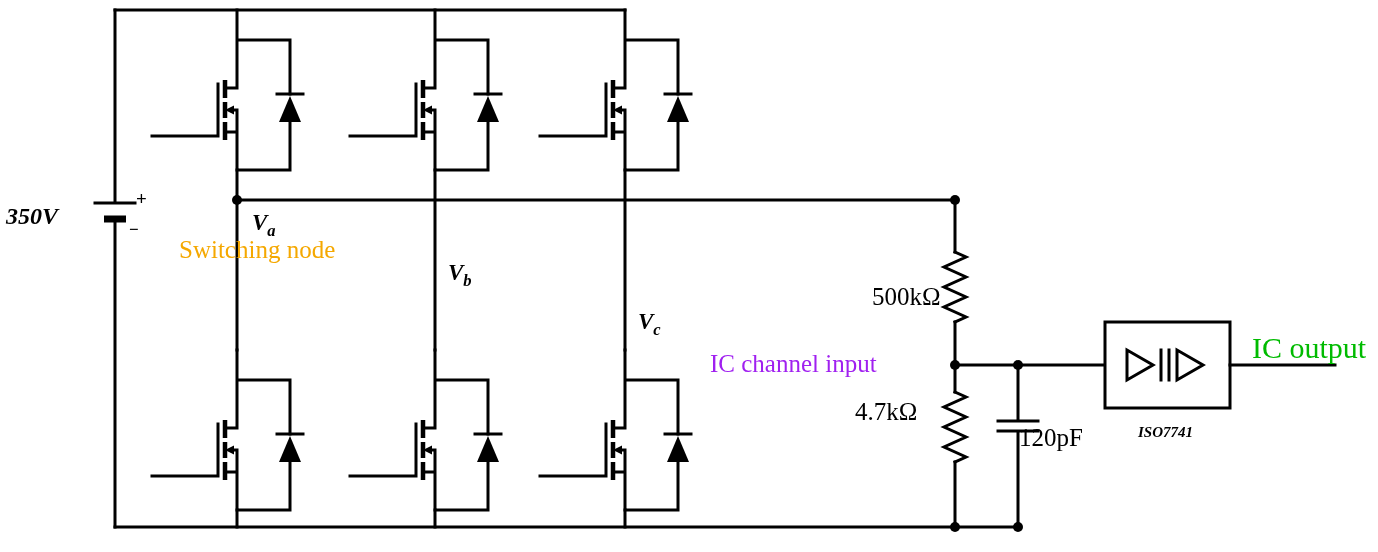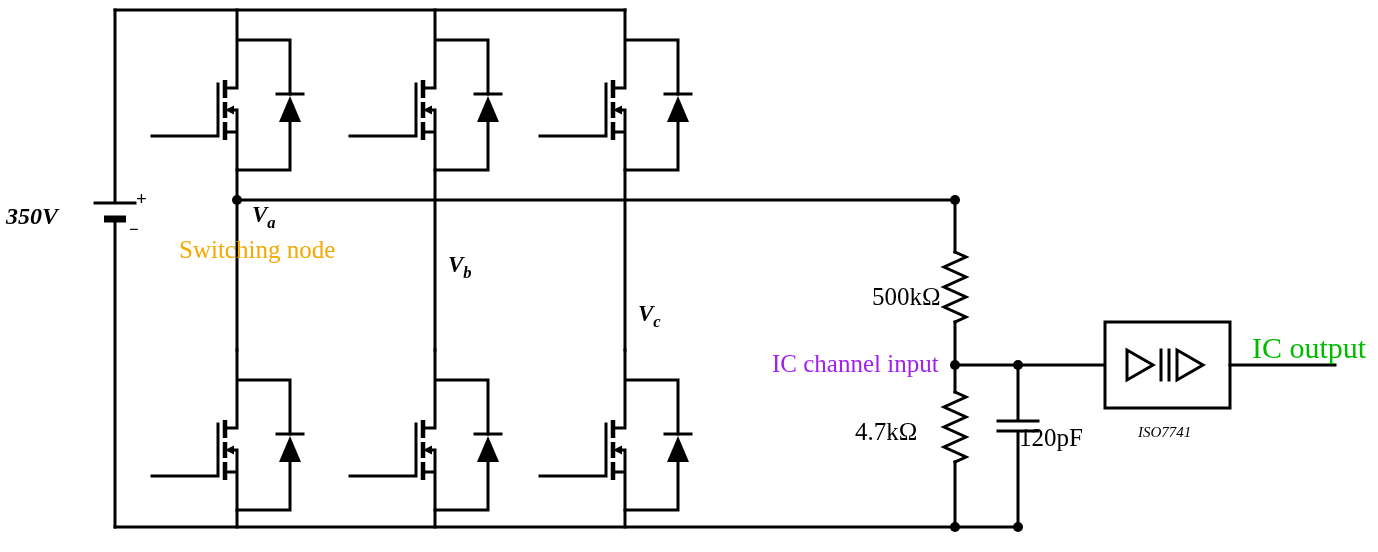--- a/index.html
+++ b/index.html
@@ -16,27 +16,27 @@
   .ch{stroke:#000;stroke-width:4.5;fill:none;}
   .thick{stroke:#000;stroke-width:7;fill:none;}
   .label{
     position:absolute;
     color:#000;
     white-space:nowrap;
     font-family:"Liberation Serif",serif;
     line-height:1.1;
   }
   .lbl-25{font-size:25px;}
-  .node-label{font-size:23px;font-weight:bold;font-style:italic;}
+  .node-label{font-size:23px;font-weight:bold;font-style:italic;margin-top:8px;}
   .node-label sub{font-size:0.72em;}
   .src-label{font-size:24px;font-weight:bold;font-style:italic;}
   .switching{color:#F5A800;font-size:25px;}
   .channel-input{color:#A020F0;font-size:25px;}
   .ic-output{color:#00BB00;font-size:30px;}
-  .ic-part{font-size:15px;font-style:italic;font-weight:normal;}
+  .ic-part{font-size:15px;font-style:italic;font-weight:bold;}
   .sign{font-weight:bold;font-family:"Liberation Serif",serif;}
   .plus{font-size:19px;}
   .minus{font-size:17px;}
 </style>
 </head>
 <body>
 
 <div id="stage">
 
   <svg width="1378" height="552" viewBox="0 0 1378 552">
@@ -117,23 +117,23 @@
   <div class="label node-label" style="left:448px;top:252px">
     <span>V</span><sub>b</sub>
   </div>
 
   <div class="label node-label" style="left:638px;top:301px">
     <span>V</span><sub>c</sub>
   </div>
 
   <div class="label lbl-25" style="left:872px;top:283px">500kΩ</div>
 
-  <div class="label channel-input" style="left:772px;top:350px">IC channel input</div>
+  <div class="label channel-input" style="left:710px;top:350px">IC channel input</div>
 
-  <div class="label lbl-25" style="left:855px;top:418px">4.7kΩ</div>
+  <div class="label lbl-25" style="left:855px;top:398px">4.7kΩ</div>
 
   <div class="label lbl-25" style="left:1019px;top:424px">120pF</div>
 
 
   <div class="label ic-output" style="left:1252px;top:331px">IC output</div>
 
   <div class="label ic-part" style="left:1138px;top:424px">ISO7741</div>
 
 </div>
 

